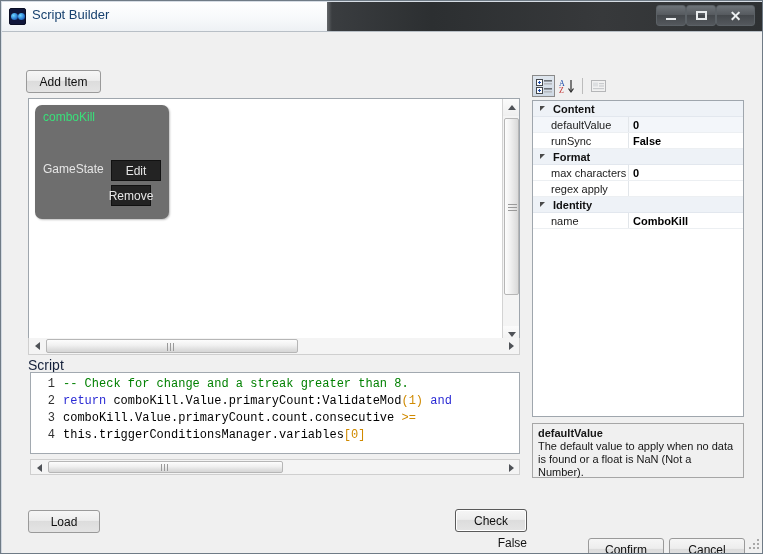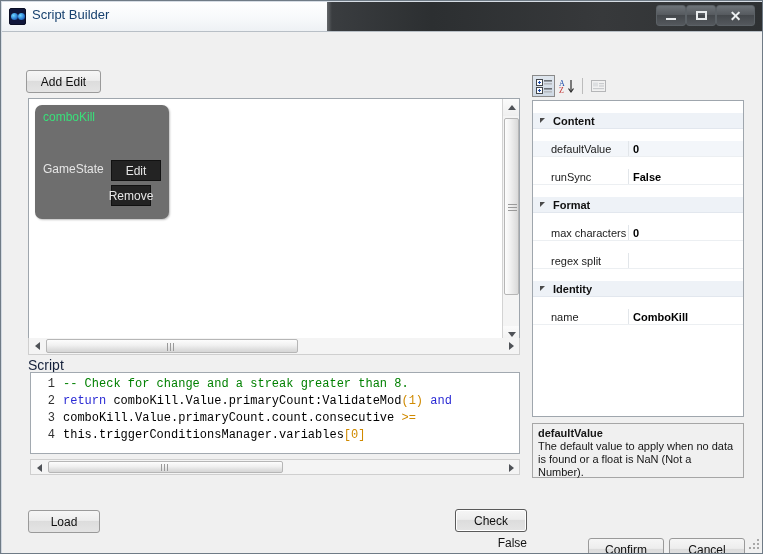--- a/index.html
+++ b/index.html
@@ -299,21 +299,21 @@
   }
 
   #propgrid {
     position: absolute; left: 530px; top: 68px;
     width: 212px; height: 317px;
     background: #ffffff;
     border: 1px solid #9fa6ad;
     overflow: hidden;
     font-size: 11px;
   }
-  .pg-row { display: flex; height: 16px; line-height: 16px; margin-top: 12px; }
+  .pg-row { display: flex; height: 16px; line-height: 16px; }
   .pg-cat {
     background: #eef2f7;
     border-bottom: 1px solid #e2e7ee;
     font-weight: bold;
     color: #101010;
   }
   .pg-cat .pg-expander {
     width: 18px; display: flex; align-items: center; justify-content: center;
   }
   .pg-cat .pg-catname { padding-left: 2px; }
@@ -379,21 +379,21 @@
       <span class="glyph-max"></span>
     </div>
     <div class="winbtn" id="btn-close">
       <span class="glyph-close">✕</span>
     </div>
   </div>
 
   <div id="client">
 
     <div class="btn" id="add-item-btn">
-      <span>Add Edit</span>
+      <span>Add Item</span>
     </div>
 
     <div id="items-panel">
       <div id="item-card">
         <div id="item-card-title">comboKill</div>
         <div id="item-card-sub">GameState</div>
         <div class="carbtn" id="item-edit-btn">
           <span>Edit</span>
         </div>
         <div class="carbtn" id="item-remove-btn">
@@ -510,21 +510,21 @@
           <span class="pg-expander">
             <span class="expander-tri"></span>
           </span>
           <span class="pg-catname">Format</span>
         </div>
         <div class="pg-row pg-prop">
           <span class="pg-name">max characters</span>
           <span class="pg-val">0</span>
         </div>
         <div class="pg-row pg-prop">
-          <span class="pg-name">regex split</span>
+          <span class="pg-name">regex apply</span>
           <span class="pg-val"></span>
         </div>
         <div class="pg-row pg-cat">
           <span class="pg-expander">
             <span class="expander-tri"></span>
           </span>
           <span class="pg-catname">Identity</span>
         </div>
         <div class="pg-row pg-prop">
           <span class="pg-name">name</span>

